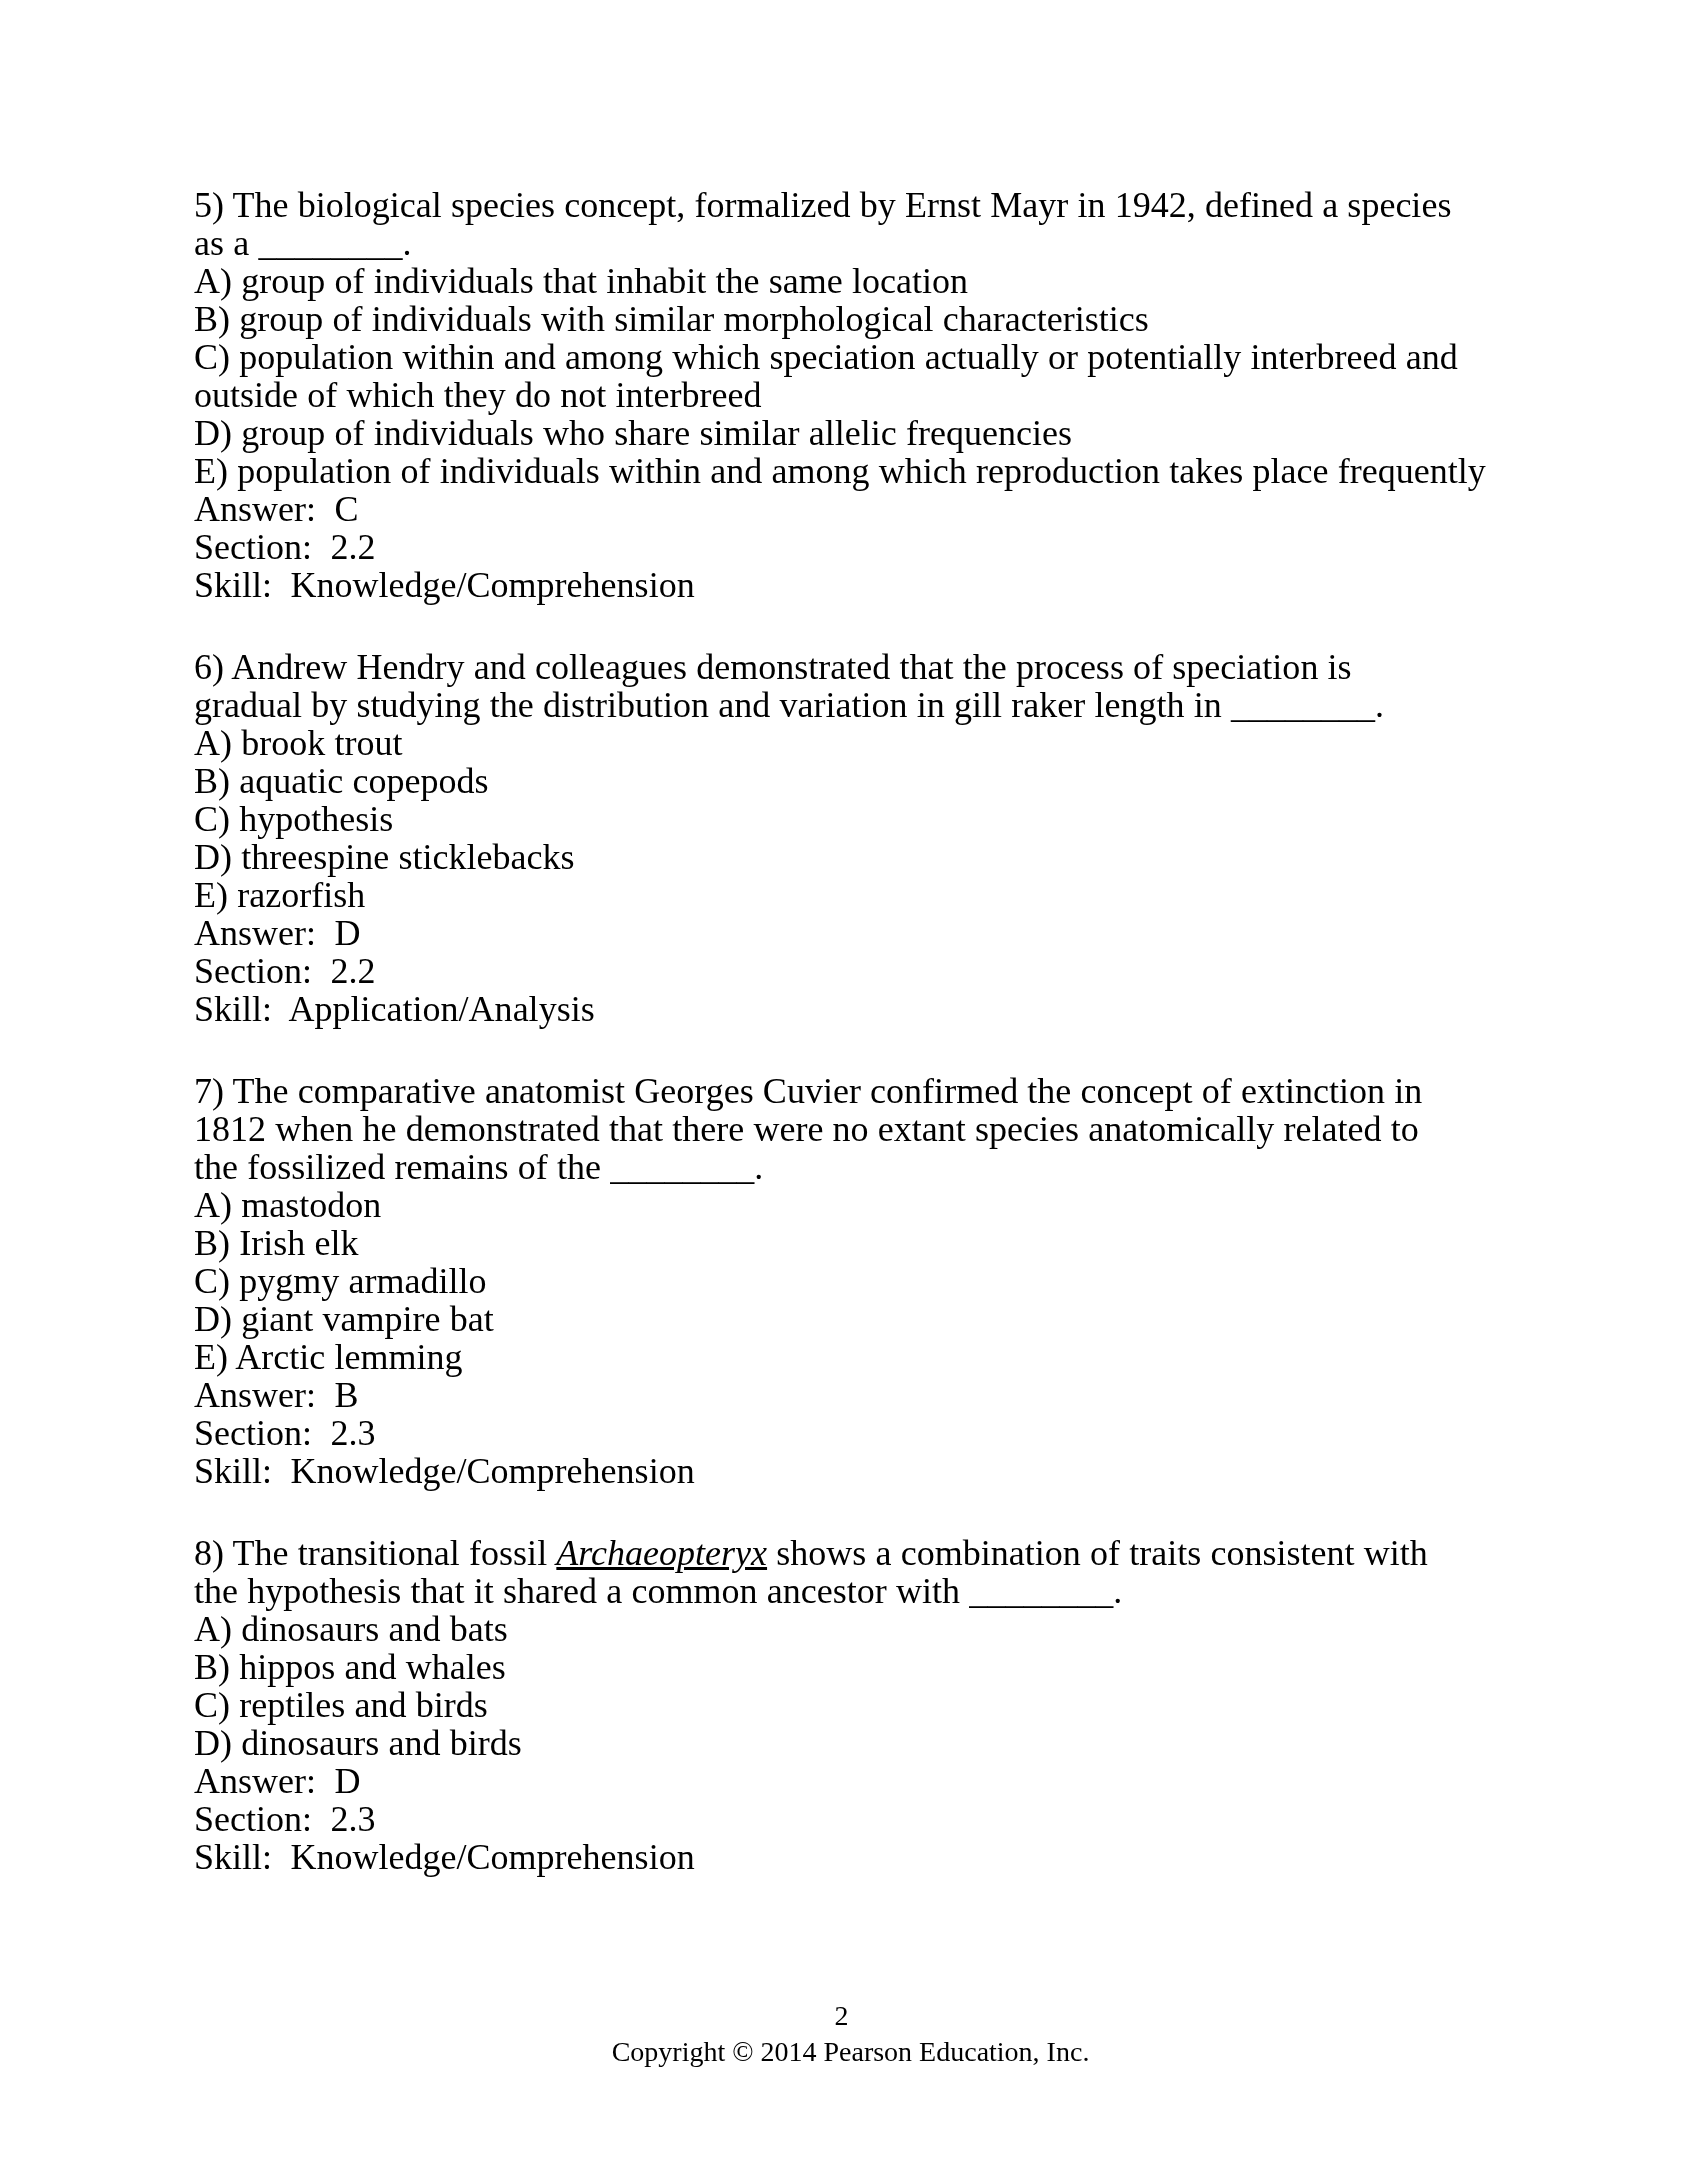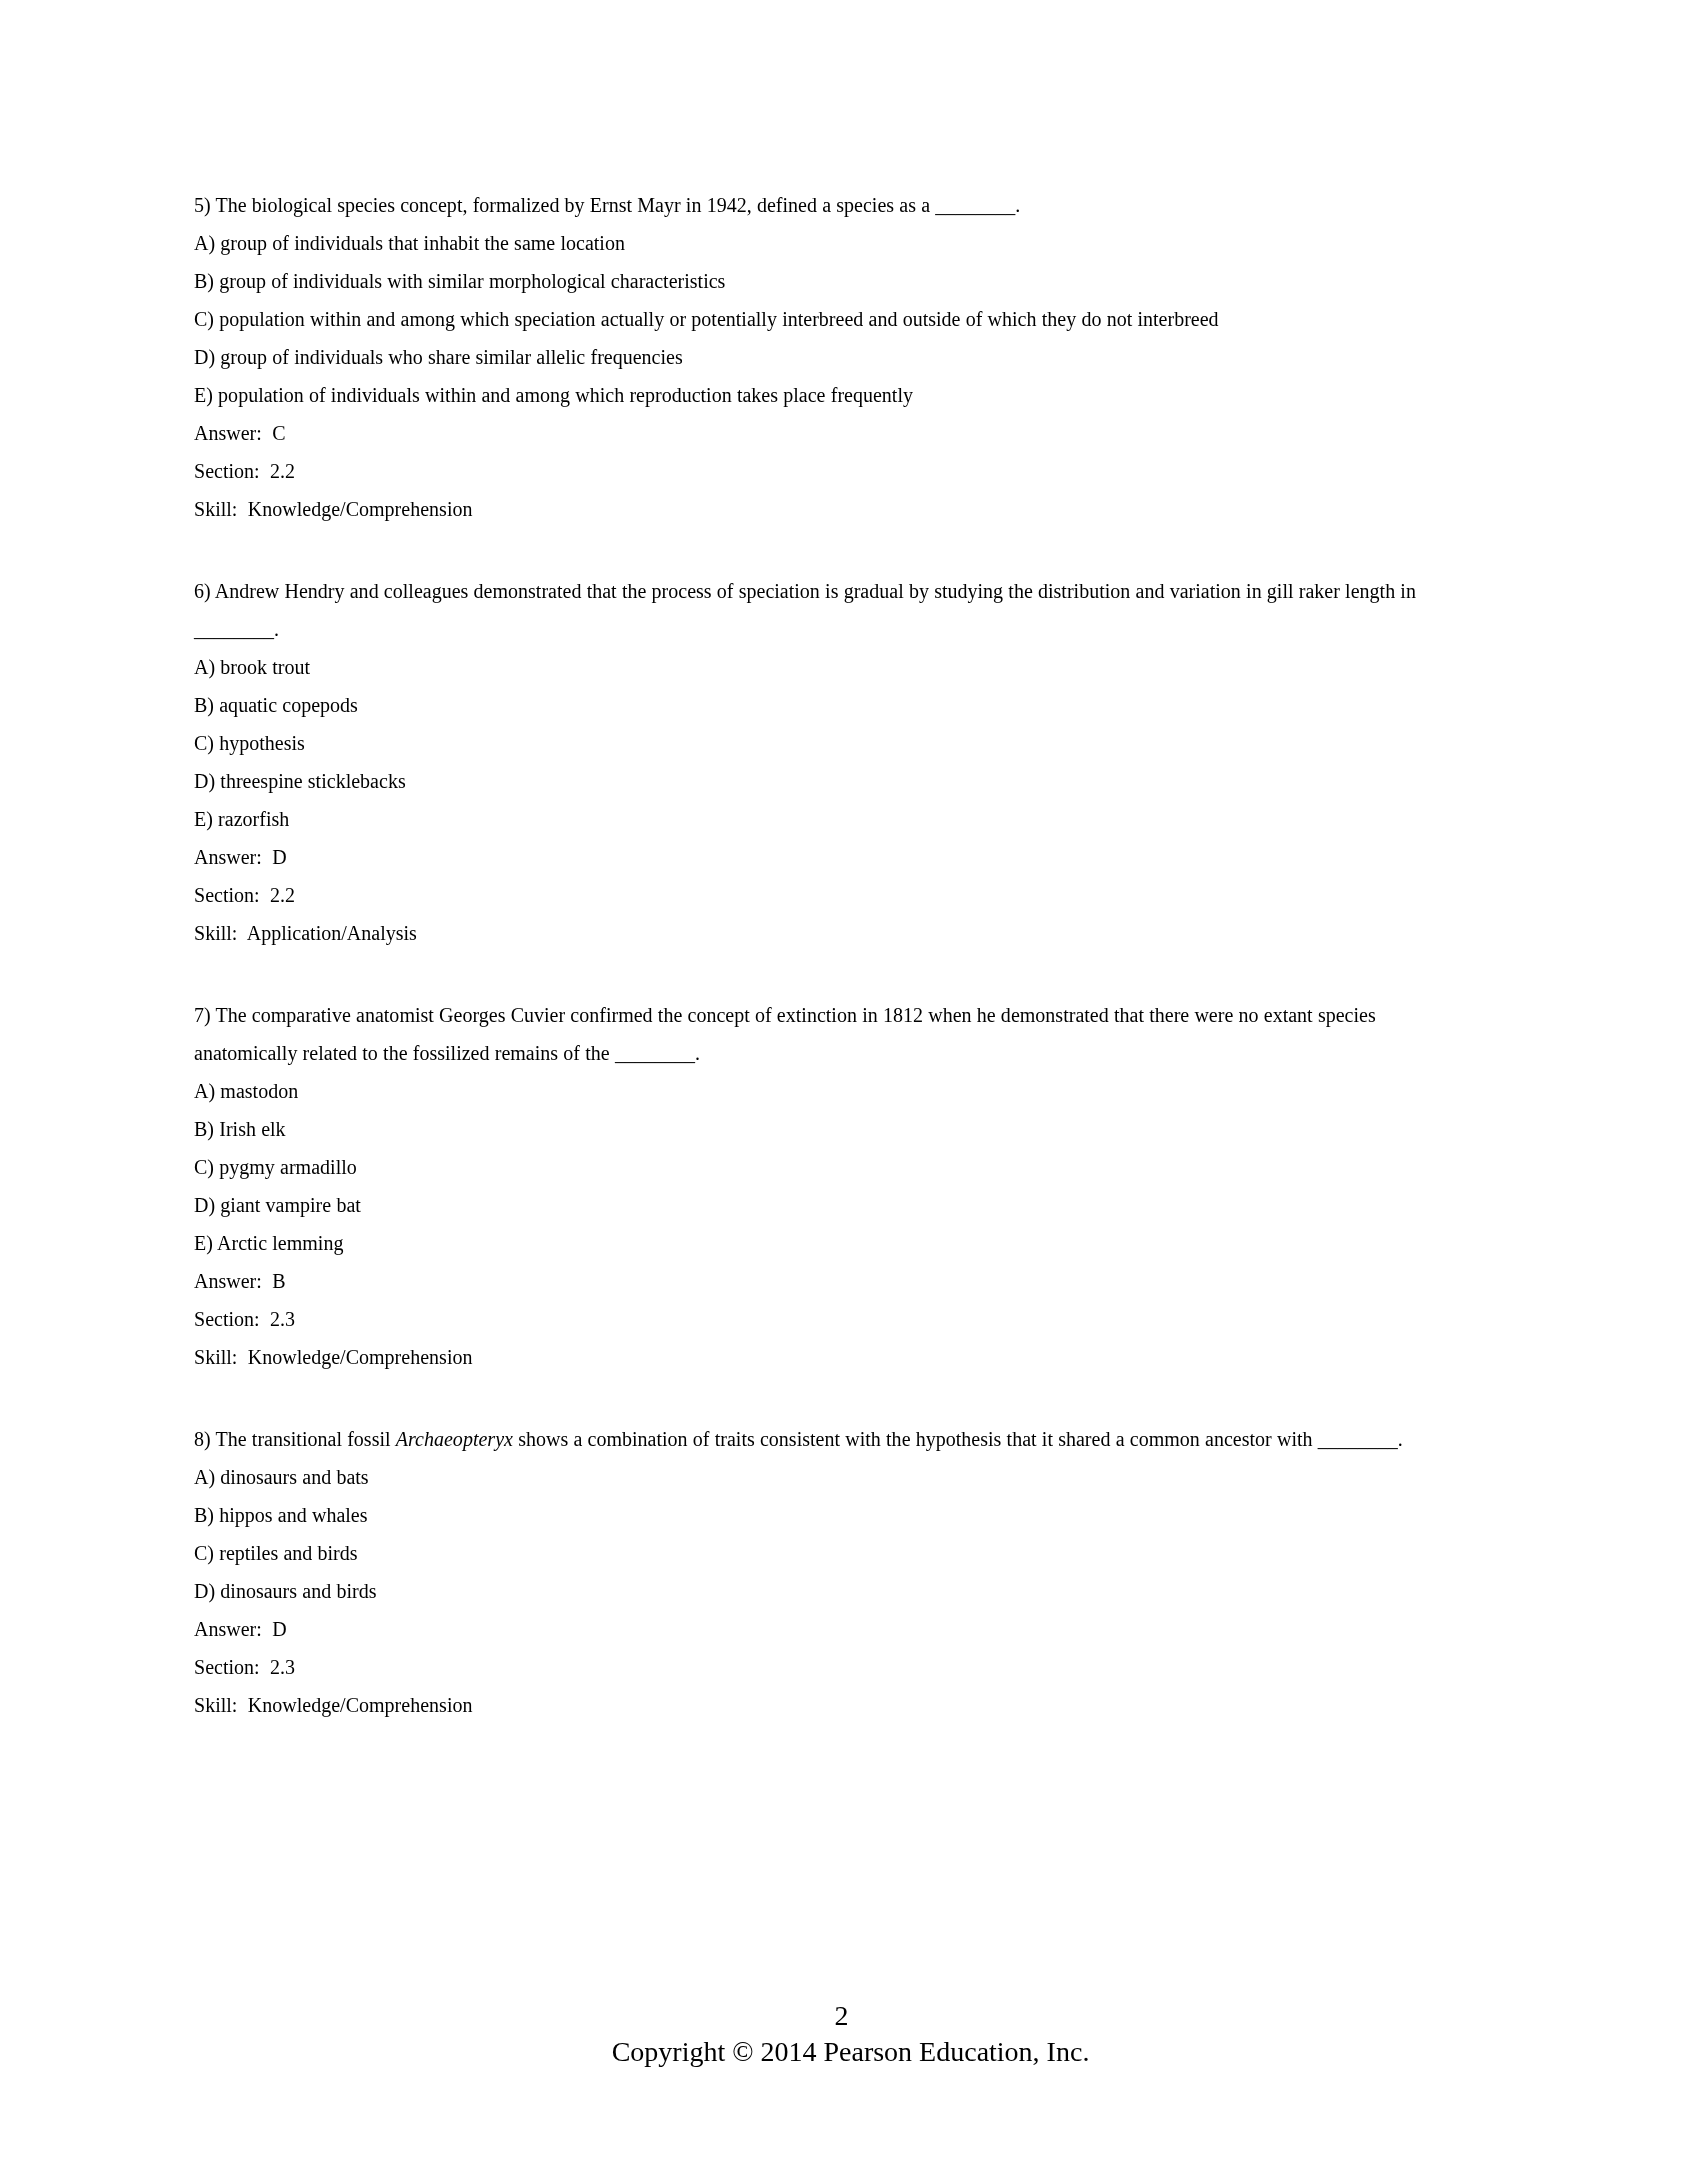--- a/index.html
+++ b/index.html
@@ -30,38 +30,39 @@
     top: 186px;
     width: 1307px;
   }
   .qblock {
     margin: 0 0 44px 0;
   }
   .qblock:last-of-type {
     margin-bottom: 0;
   }
   .line {
-    font-size: 20px;
+    font-size: 36px;
     line-height: 38px;
     letter-spacing: 0.01px;
     white-space: pre-wrap;
     text-align: left;
     word-spacing: 0.2px;
   }
   .stem {
     max-width: 1272px;
   }
   .opt {
     white-space: pre-wrap;
   }
   .meta {
     white-space: pre;
   }
   .italic {
     font-style: italic;
+    text-decoration: underline;
   }
   .footer {
     position: absolute;
     left: 0;
     top: 1998px;
     width: 1683px;
     text-align: center;
   }
   .page-number {
     font-size: 28px;

